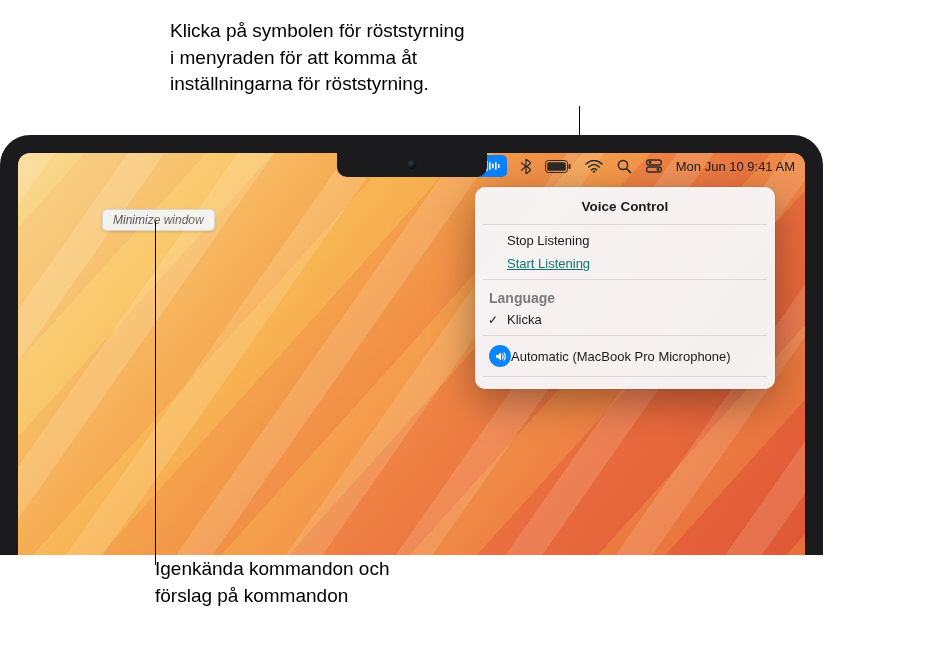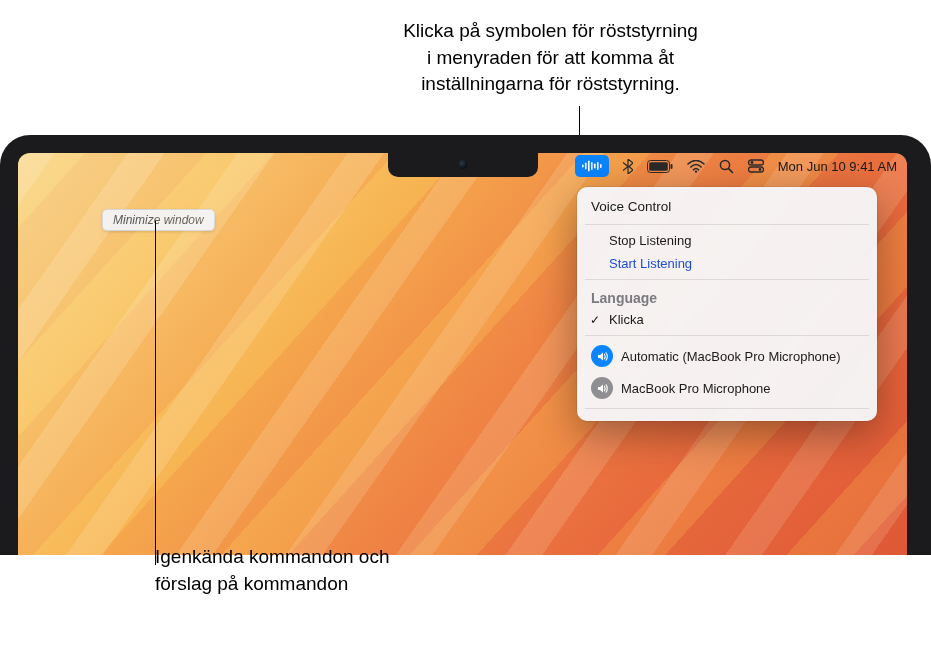--- a/index.html
+++ b/index.html
@@ -11,65 +11,64 @@
     position: relative;
     overflow: hidden;
   }
 
   
   .annotation-top {
     position: absolute;
     top: 18px;
     left: 0;
     width: 100%;
-    text-align: center;
     font-size: 19px;
     line-height: 1.4;
     color: #000;
     white-space: pre-line;
     padding-left: 170px;
   }
   .annotation-top-line {
     position: absolute;
     top: 106px;
     left: 579px;
     width: 1px;
     height: 48px;
     background: #000;
   }
 
   
   .annotation-bottom {
     position: absolute;
-    top: 544px;
+    top: 556px;
     left: 155px;
     font-size: 19px;
     line-height: 1.4;
     color: #000;
     white-space: pre-line;
   }
   .annotation-bottom-line {
     position: absolute;
     top: 221px;
     left: 155px;
     width: 1px;
     height: 344px;
     background: #000;
   }
 
   
   .laptop {
     position: absolute;
     top: 135px;
     left: 0;
-    width: 931px;
+    width: 823px;
     height: 420px;
     border-radius: 30px 30px 0 0;
     background: #1b1b1d;
-    padding: 18px 24px 0 18px;
+    padding: 18px 18px 0 18px;
   }
   .screen {
     position: relative;
     width: 100%;
     height: 100%;
     border-radius: 12px 12px 0 0;
     overflow: hidden;
     background: linear-gradient(130deg,
       #f7d28c 0%,
       #f7c06a 18%,
@@ -175,51 +174,52 @@
     width: 300px;
     background: rgba(246,246,248,0.96);
     border-radius: 10px;
     box-shadow: 0 12px 40px rgba(0,0,0,0.35), 0 0 0 0.5px rgba(0,0,0,0.12);
     padding: 8px 0;
     font-size: 13px;
     color: #1a1a1a;
     z-index: 45;
   }
   .panel-title {
-    font-weight: 400;
+    font-weight: 700;
     font-size: 13.5px;
     padding: 4px 14px 6px 14px;
+    text-align: center;
   }
   .panel-sep {
     height: 1px;
     background: rgba(0,0,0,0.1);
     margin: 4px 8px;
   }
   .panel-item {
     padding: 4px 14px 4px 32px;
     position: relative;
     cursor: default;
   }
-  .panel-item.disabled { color: #1d4ed8; }
+  .panel-item.disabled { color: #0f766e; text-decoration: underline; }
   .panel-heading {
     padding: 6px 14px 2px 14px;
     font-size: 14px;
     color: #7a7a80;
     font-weight: 600;
   }
   .check {
     position: absolute;
     left: 13px;
     top: 5px;
     font-size: 12px;
   }
   .mic-row {
     display: flex;
     align-items: center;
-    gap: 8px;
+    gap: 0;
     padding: 5px 14px 5px 14px;
   }
   .mic-icon {
     width: 22px;
     height: 22px;
     border-radius: 50%;
     display: flex;
     align-items: center;
     justify-content: center;
     flex-shrink: 0;
@@ -319,30 +319,20 @@
       <div class="mic-row">
         <div class="mic-icon active">
           <svg width="13" height="13" viewBox="0 0 13 13">
             <path d="M2 5h2l3-2.5v8L4 8H2z" fill="#fff"></path>
             <path d="M8.4 4.2q1.6 2.3 0 4.6" stroke="#fff" stroke-width="1.1" fill="none" stroke-linecap="round"></path>
             <path d="M10 2.8q2.6 3.7 0 7.4" stroke="#fff" stroke-width="1.1" fill="none" stroke-linecap="round"></path>
           </svg>
         </div>
         <span>Automatic (MacBook Pro Microphone)</span>
       </div>
-      <div class="mic-row">
-        <div class="mic-icon inactive">
-          <svg width="13" height="13" viewBox="0 0 13 13">
-            <path d="M2 5h2l3-2.5v8L4 8H2z" fill="#fff"></path>
-            <path d="M8.4 4.2q1.6 2.3 0 4.6" stroke="#fff" stroke-width="1.1" fill="none" stroke-linecap="round"></path>
-            <path d="M10 2.8q2.6 3.7 0 7.4" stroke="#fff" stroke-width="1.1" fill="none" stroke-linecap="round"></path>
-          </svg>
-        </div>
-        <span>MacBook Pro Microphone</span>
-      </div>
 
       <div class="panel-sep"></div>
     </div>
 
   </div>
 </div>
 
 <div class="annotation-bottom-line"></div>
 <div class="annotation-bottom">Igenkända kommandon och
 förslag på kommandon</div>

